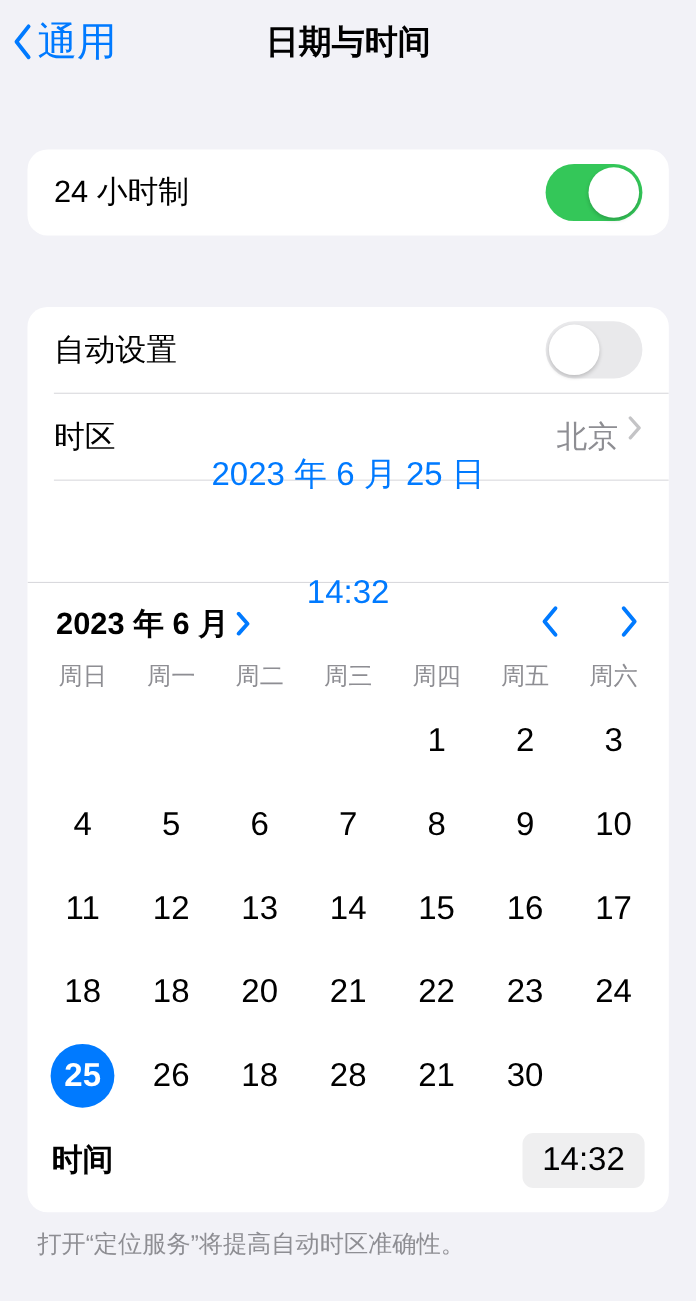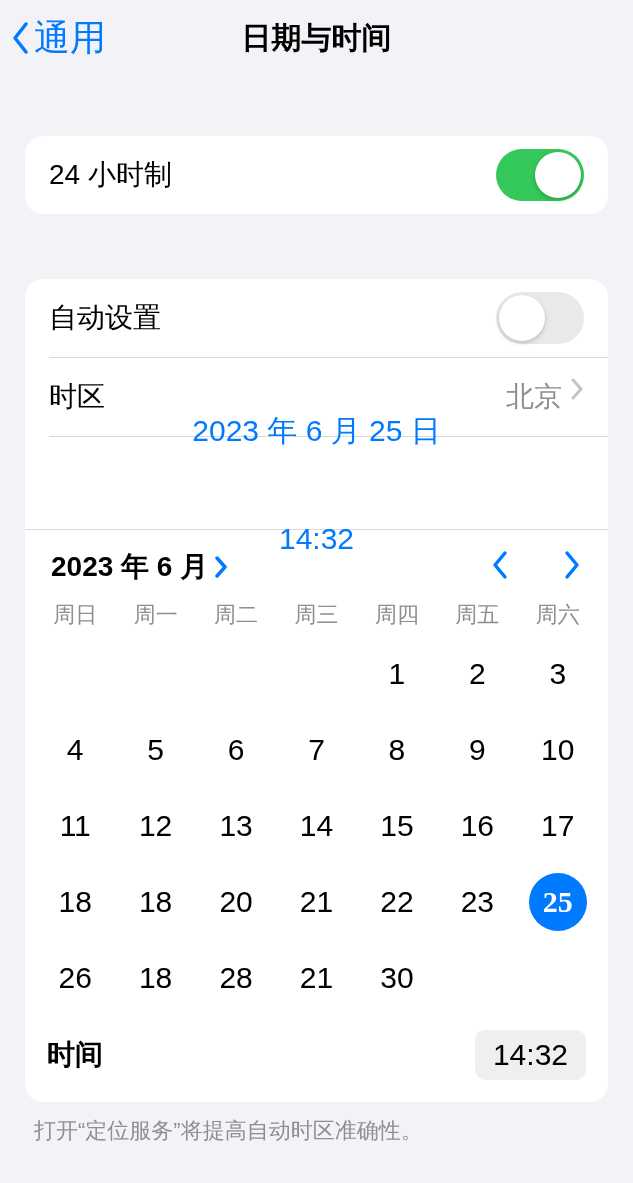--- a/index.html
+++ b/index.html
@@ -137,21 +137,20 @@
       height: 58px;
       border-radius: 50%;
       display: flex;
       align-items: center;
       justify-content: center;
     }
     .day.sel .circ {
       background: #007aff;
       color: #fff;
       font-weight: 600;
-      font-family: Liberation Serif, serif;
     }
     .time-row {
       display: flex;
       align-items: center;
       justify-content: space-between;
       padding: 4px 22px 22px 22px;
     }
     .time-label { font-size: 28px; font-weight: 600; }
     .time-val {
       background: #efeff0;
@@ -311,20 +310,23 @@
       </div>
       <div class="day">
         <div class="circ">21</div>
       </div>
       <div class="day">
         <div class="circ">22</div>
       </div>
       <div class="day">
         <div class="circ">23</div>
       </div>
+      <div class="day">
+        <div class="circ">24</div>
+      </div>
       <div class="day sel">
         <div class="circ">25</div>
       </div>
       <div class="day">
         <div class="circ">26</div>
       </div>
       <div class="day">
         <div class="circ">18</div>
       </div>
       <div class="day">

